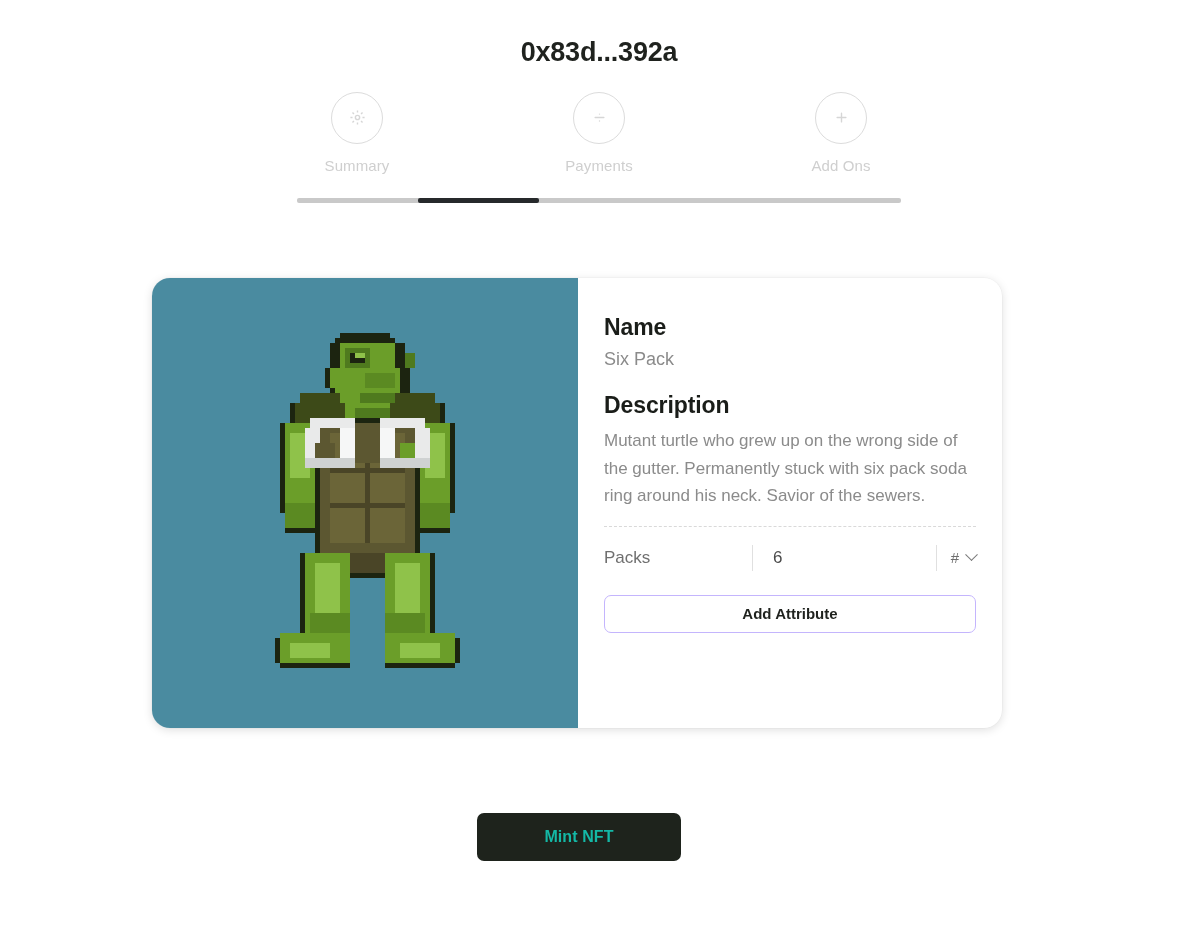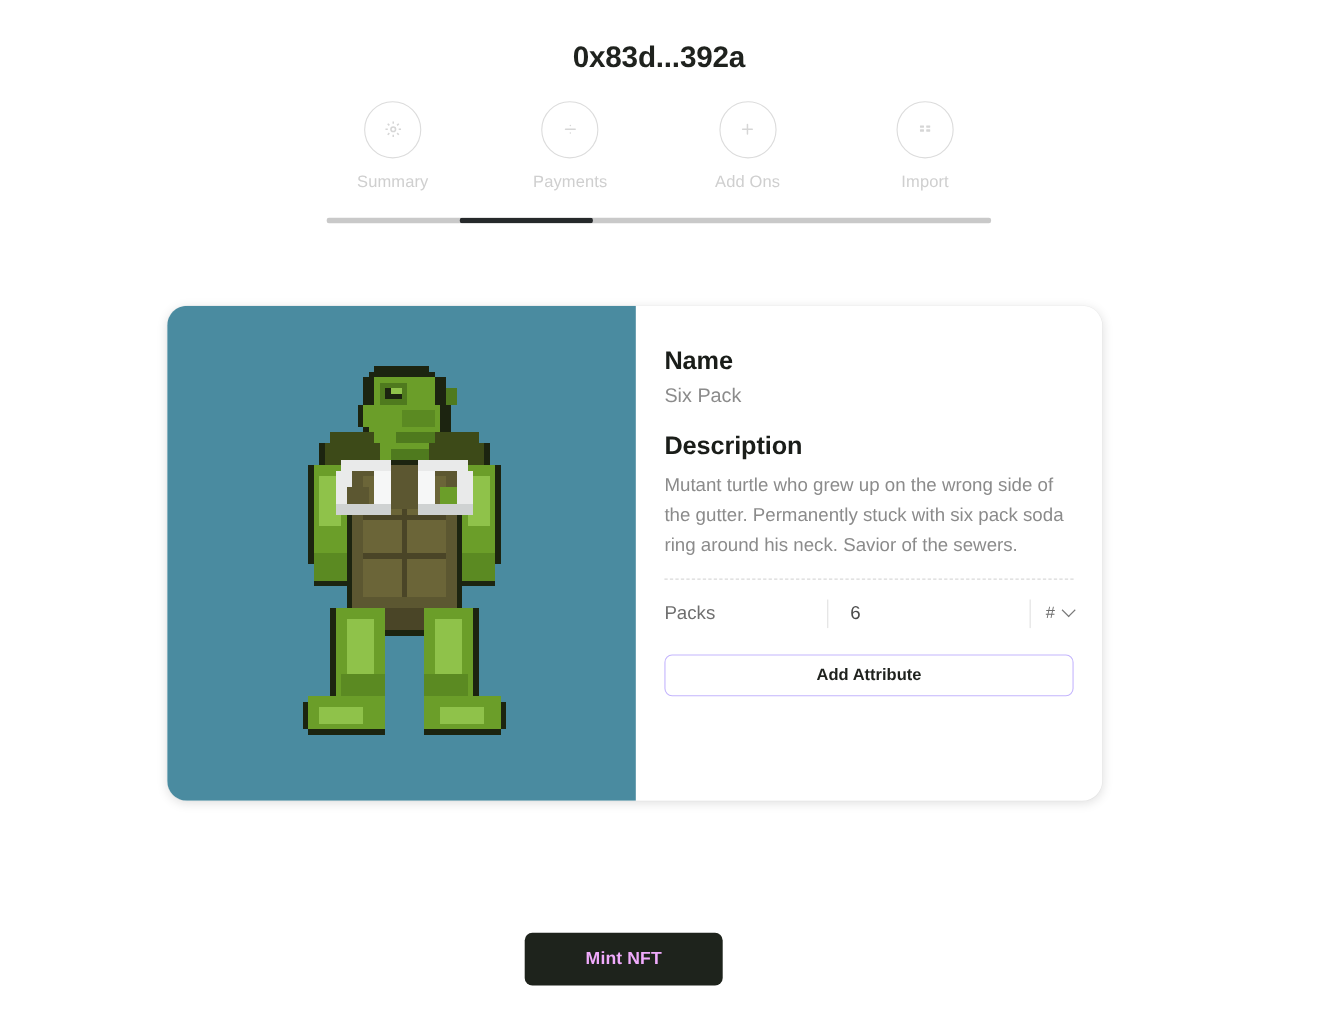--- a/index.html
+++ b/index.html
@@ -232,25 +232,25 @@
     font-weight: 600;
     color: #1f221e;
     cursor: pointer;
     width: 100%;
   }
 
   
   .mint-btn {
     position: absolute;
     left: 477px;
-    top: 848px;
-    width: 180px;
+    top: 813px;
+    width: 204px;
     height: 48px;
     background: #1e231c;
-    color: #f0abfc;
+    color: #14b8a6;
     border: none;
     border-radius: 7px;
     font-family: "Liberation Sans", sans-serif;
     font-size: 16px;
     font-weight: 600;
     cursor: pointer;
     letter-spacing: 0.1px;
   }
 </style>
 </head>
@@ -287,31 +287,20 @@
 
       <div class="nav-item">
         <div class="nav-circle">
           <svg class="nav-icon" width="15" height="15" viewBox="0 0 24 24" fill="none" stroke="#d6d6d6" stroke-width="2.2" stroke-linecap="round">
             <path d="M12 5v14M5 12h14"></path>
           </svg>
         </div>
         <div class="nav-label">Add Ons</div>
       </div>
 
-      <div class="nav-item">
-        <div class="nav-circle">
-          <svg class="nav-icon" width="16" height="16" viewBox="0 0 24 24" fill="#d6d6d6">
-            <rect x="5" y="6" width="5.5" height="3.2" rx="0.6"></rect>
-            <rect x="13.5" y="6" width="5.5" height="3.2" rx="0.6"></rect>
-            <rect x="5" y="11.4" width="5.5" height="3.2" rx="0.6"></rect>
-            <rect x="13.5" y="11.4" width="5.5" height="3.2" rx="0.6"></rect>
-          </svg>
-        </div>
-        <div class="nav-label">Import</div>
-      </div>
 
     </div>
 
     <div class="progress-track">
       <div class="progress-fill" style="width: 20%; left: 20%;"></div>
     </div>
   </div>
 
   <div class="card">
 

